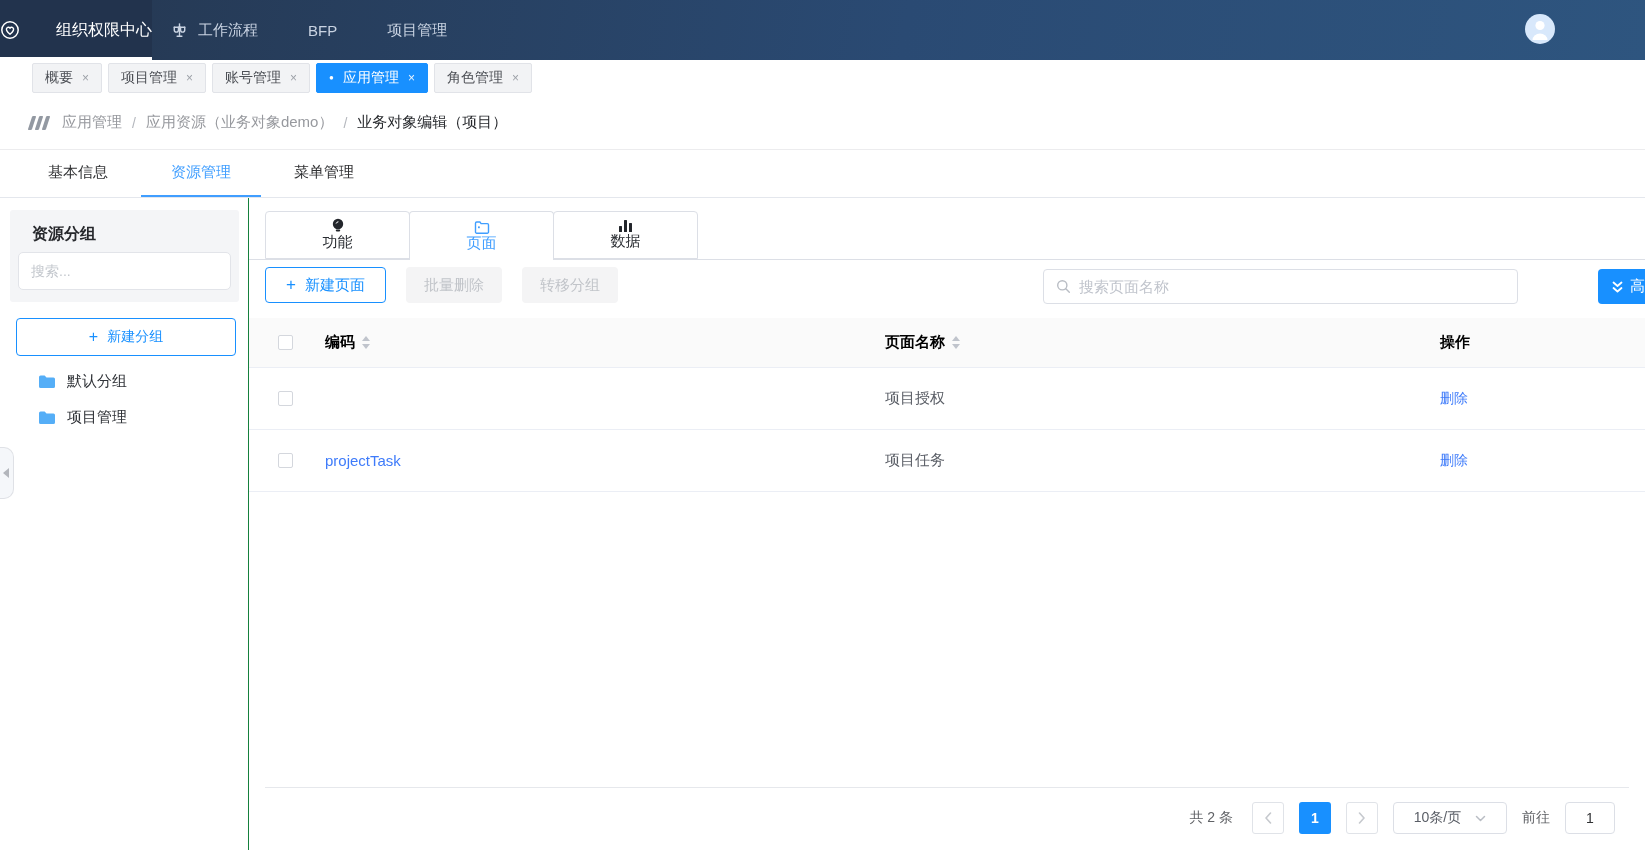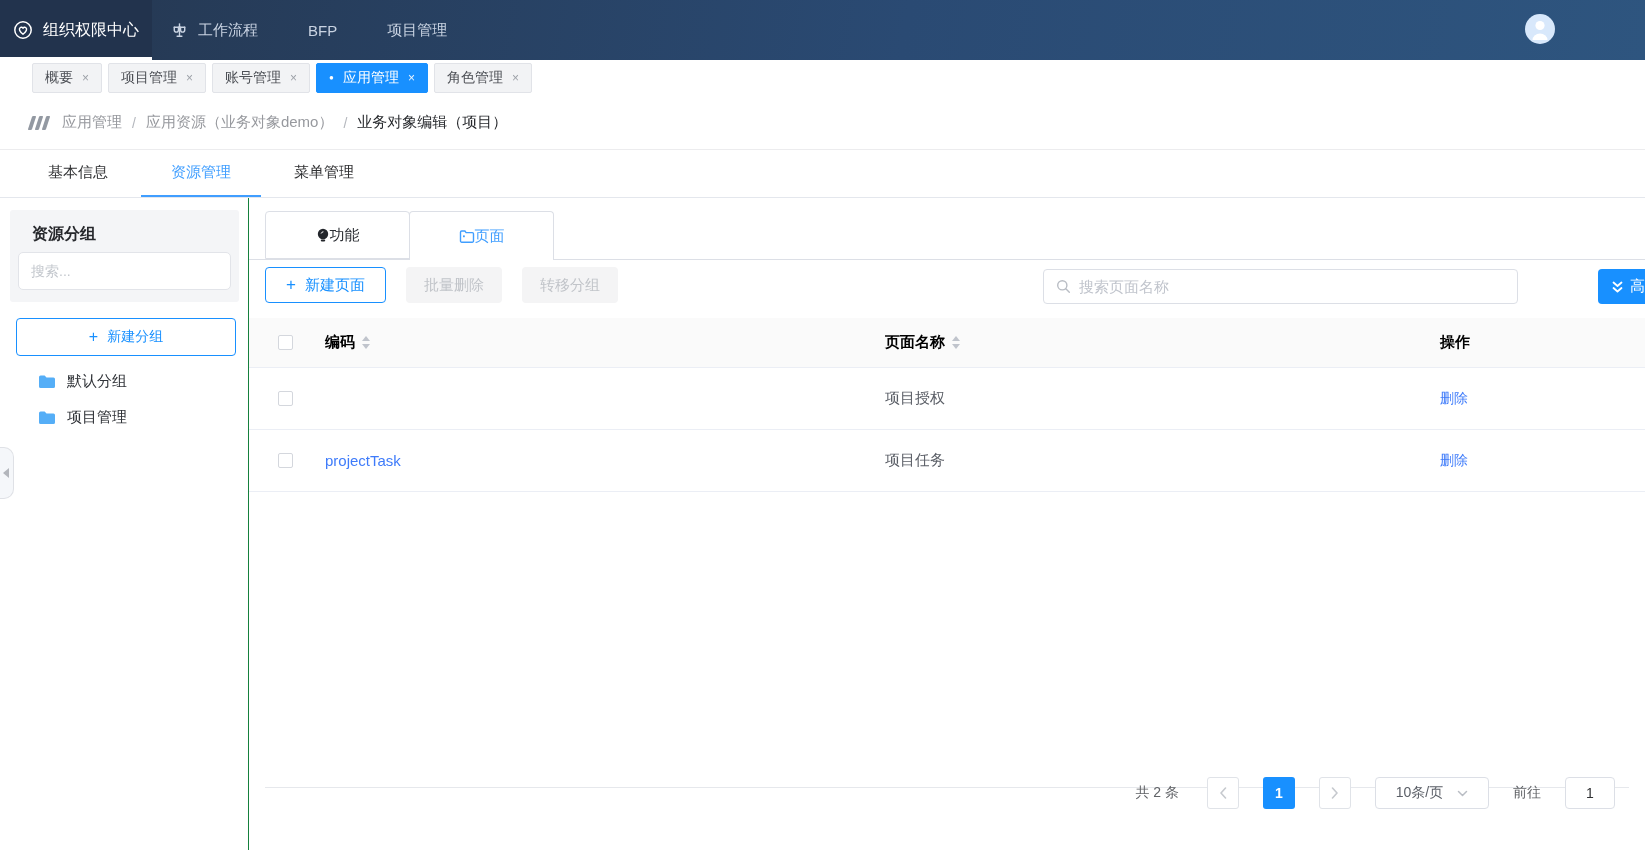--- a/index.html
+++ b/index.html
@@ -4,21 +4,21 @@
 <style>
   * { margin:0; padding:0; box-sizing:border-box; }
   html,body { width:1645px; height:850px; overflow:hidden; background:#fff;
     font-family:"Liberation Sans","DejaVu Sans",sans-serif; font-size:14px; color:#303133; }
   svg { display:block; }
 
   
   .topbar { position:absolute; top:0; left:0; width:1645px; height:60px;
     background:linear-gradient(100deg,#253750 0%,#2a4a73 55%,#2e557f 100%);
     display:flex; align-items:stretch; }
-  .brand { width:152px; background:#22334d; display:flex; align-items:center; justify-content:center;
+  .brand { width:152px; background:#22334d; display:flex; align-items:center; justify-content:space-between;
     gap:10px; color:#fff; font-size:16px; position:relative; flex:none; }
   .brand-underline { position:absolute; bottom:0; left:0; right:0; height:3px; background:#fff; }
   .topnav { display:flex; align-items:center; margin-left:18px; gap:50px; }
   .topnav-item { color:#c9d3e2; font-size:15px; display:flex; align-items:center; gap:9px; cursor:pointer; }
   .avatar { position:absolute; right:90px; top:14px; width:30px; height:30px; border-radius:50%;
     background:#d8e8fb; overflow:hidden; }
 
   
   .tabstrip { position:absolute; top:60px; left:0; width:1645px; height:36px; background:#fff;
     display:flex; align-items:center; padding-left:32px; gap:6px; }
@@ -63,21 +63,21 @@
     border:1px solid #dfe1e6; border-left:none; border-radius:0 10px 10px 0; cursor:pointer; }
   .collapse-handle i { position:absolute; top:50%; left:3px; margin-top:-5px; width:0; height:0; display:block;
     border-top:5px solid transparent; border-bottom:5px solid transparent; border-right:6px solid #b3b6bc; }
 
   
   .main { position:absolute; top:198px; left:249px; width:1396px; height:652px; background:#fff; }
   .res-border { position:absolute; top:61px; left:0; right:0; height:1px; background:#dcdfe6; }
   .res-tabs { position:absolute; top:13px; left:16px; display:flex; }
   .rtab { width:145px; height:48px; border:1px solid #dcdfe6; border-radius:4px 4px 0 0;
     display:flex; align-items:center; justify-content:center; font-size:15px; color:#2b2e33;
-    cursor:pointer; background:#fff; }
+    cursor:pointer; background:#fff;flex-direction:column; }
   .rtab + .rtab { margin-left:-1px; }
   .rtab.active { color:#409eff; height:49px; border-bottom:none; position:relative; z-index:2; }
   .bars { display:flex; align-items:flex-end; gap:2px; height:12px; }
   .bars i { width:3px; background:#23262b; display:block; border-radius:0.5px; }
 
   .toolbar { position:absolute; top:69px; left:16px; display:flex; gap:20px; }
   .btn-primary-outline { height:36px; padding:0 20px; background:#fff; border:1px solid #1890ff; border-radius:4px;
     color:#1890ff; font-size:15px; display:flex; align-items:center; gap:9px; cursor:pointer; font-family:inherit; }
   .btn-disabled { height:36px; padding:0 18px; background:#f4f4f5; border:none; border-radius:4px;
     color:#c1c4c9; font-size:15px; display:flex; align-items:center; cursor:not-allowed; font-family:inherit; }
@@ -104,21 +104,21 @@
   .sorter { display:inline-flex; flex-direction:column; gap:3px; margin-left:7px; }
   .sorter i { width:0; height:0; display:block; border-left:4px solid transparent; border-right:4px solid transparent; }
   .sorter .up { border-bottom:5px solid #c0c4cc; }
   .sorter .dn { border-top:5px solid #c0c4cc; }
   .link { color:#3e7bfa; font-size:15px; cursor:pointer; }
   .cell-text { color:#5a5e66; font-size:15px; }
   .del-link { color:#3e7bfa; font-size:14px; cursor:pointer; }
 
   
   .bottom-divider { position:absolute; top:589px; left:16px; right:16px; height:1px; background:#e6e8ec; }
-  .pager { position:absolute; top:578px; right:30px; height:34px; display:flex; align-items:center; gap:24px; }
+  .pager { position:absolute; top:603px; right:30px; height:34px; display:flex; align-items:center; gap:15px; }
   .pg-total { color:#606266; font-size:14px; margin-right:4px; }
   .pg-btn { width:32px; height:32px; border:1px solid #e0e3e8; border-radius:3px; background:#fff;
     display:flex; align-items:center; justify-content:center; cursor:default; }
   .pg-cur { width:32px; height:32px; border-radius:3px; background:#1890ff; color:#fff; font-size:14px;
     font-weight:bold; display:flex; align-items:center; justify-content:center; cursor:pointer; }
   .pg-size { width:114px; height:32px; border:1px solid #dcdfe6; border-radius:4px; background:#fff;
     display:flex; align-items:center; justify-content:center; gap:14px; color:#5a5e66; font-size:14px; cursor:pointer; }
   .pg-goto-label { color:#606266; font-size:14px; }
   .pg-goto { width:50px; height:32px; border:1px solid #dcdfe6; border-radius:4px; text-align:center;
     font-size:14px; color:#303133; outline:none; font-family:inherit; }
@@ -254,20 +254,28 @@
     </div>
     <div class="rtab active">
       <span>
         <svg width="16" height="14" viewBox="0 0 16 14" fill="none" stroke="#409eff" stroke-width="1.4">
           <path d="M1.5 12 V3.2 A1.2 1.2 0 0 1 2.7 2 h3.2 l1.2 1.6 h6.2 A1.2 1.2 0 0 1 14.5 4.8 V12 a1.2 1.2 0 0 1 -1.2 1.2 H2.7 A1.2 1.2 0 0 1 1.5 12 Z"></path>
           <rect x="4" y="6.4" width="1.8" height="1.8" fill="#409eff" stroke="none"></rect>
         </svg>
       </span>
       <span>页面</span>
     </div>
+    <div class="rtab">
+      <span class="bars">
+        <i style="height:6px;"></i>
+          <i style="height:12px;"></i>
+          <i style="height:9px;"></i>
+      </span>
+      <span>数据</span>
+    </div>
   </div>
 
   <div class="toolbar">
     <button class="btn-primary-outline">
       <span style="font-size:17px;">+</span>
       <span>新建页面</span>
     </button>
     <button class="btn-disabled">批量删除</button>
     <button class="btn-disabled">转移分组</button>
   </div>

